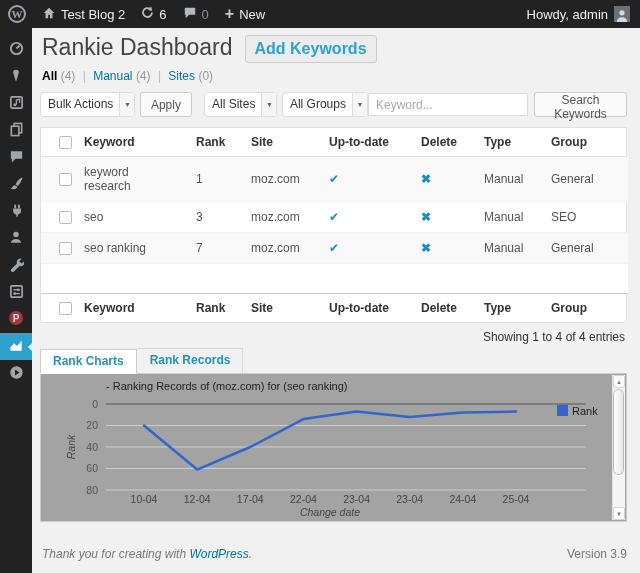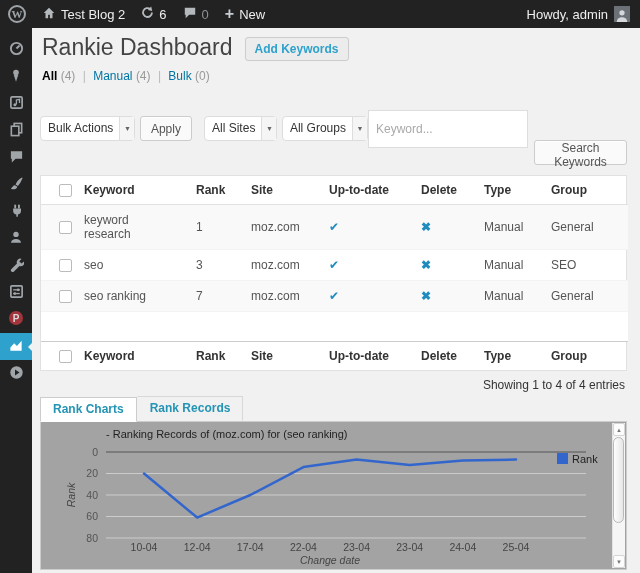--- a/index.html
+++ b/index.html
@@ -39,21 +39,21 @@
   }
   
   #content {
     position:absolute; top:28px; left:32px; right:0; bottom:0;
     background:#f1f1f1; padding:4px 13px 0 8px;
   }
   .title-row { display:flex; align-items:center; gap:12px; padding-left:2px; }
   h1.page-title { font-size:23px; font-weight:400; color:#444; line-height:30px; }
   .add-btn {
     background:#ececec; border:1px solid #ccc; border-radius:3px;
-    color:#2ea2cc; font-size:12px; font-weight:bold; padding:4px 9px; cursor:pointer;
+    color:#2ea2cc; font-size:16px; font-weight:bold; padding:4px 9px; cursor:pointer;
     position:relative; top:2px;
   }
   .filter-links { margin-top:7px; font-size:12px; color:#999; padding-left:2px; }
   .filter-links .sep { margin:0 4px; color:#bbb; }
   .flink { color:#0074a2; cursor:pointer; text-decoration:none; }
   .fcurrent { color:#000; font-weight:bold; cursor:pointer; }
   .fcount { color:#999; }
   
   .toolbar { margin-top:9px; display:flex; align-items:center; }
   .fake-select {
@@ -65,25 +65,25 @@
     width:15px; border-left:1px solid #ddd; background:#f5f5f5; color:#666;
     display:flex; align-items:center; justify-content:center; font-size:7px;
   }
   .btn {
     background:#fafafa; border:1px solid #ccc; border-radius:3px; color:#555;
     font-size:12px; height:25px; padding:0 10px; cursor:pointer;
     box-shadow:inset 0 1px 0 #fff; font-family:"Liberation Sans",sans-serif;
   }
   .gap-s { width:6px; } .gap-m { width:16px; }
   .kw-input {
-    margin-left:auto; width:160px; height:38px; border:1px solid #ddd; background:#fff;
+    margin-left:auto; width:160px; height:23px; border:1px solid #ddd; background:#fff;
     font-size:12px; padding:0 7px; color:#333; font-family:"Liberation Sans",sans-serif;
   }
   .kw-input::placeholder { color:#a9a9a9; }
-  .search-btn { margin-left:6px;margin-top:48px; }
+  .search-btn { margin-left:6px; }
   
   .table-box { margin-top:10px; background:#fff; border:1px solid #e1e1e1; }
   table.kw-table { width:100%; border-collapse:collapse; table-layout:fixed; font-size:12px; }
   .kw-table th { text-align:left; font-weight:bold; color:#333; font-size:12px; padding:7px 10px 7px 10px; }
   .kw-table thead tr { border-bottom:1px solid #e1e1e1; }
   .kw-table tfoot tr { border-top:1px solid #ccc; }
   .kw-table td { padding:8px 10px; color:#555; }
   .kw-table tbody tr { border-bottom:1px solid #f3f3f3; }
   .kw-table tbody tr.odd { background:#f9f9f9; }
   .kw-table tr.filler { height:30px; border-bottom:none; background:#fff; }
@@ -251,21 +251,21 @@
     <button class="add-btn">Add Keywords</button>
   </div>
 
   <div class="filter-links">
     <span class="fcurrent">All</span>
     <span class="fcount">(4)</span>
     <span class="sep">|</span>
     <span class="flink">Manual</span>
     <span class="fcount">(4)</span>
     <span class="sep">|</span>
-    <span class="flink">Bulk</span>
+    <span class="flink">Sites</span>
     <span class="fcount">(0)</span>
   </div>
 
   <div class="toolbar">
     <div class="fake-select">
       <span class="lbl">Bulk Actions</span>
       <span class="arrow-seg">▼</span>
     </div>
     <div class="gap-s"></div>
     <button class="btn">Apply</button>

